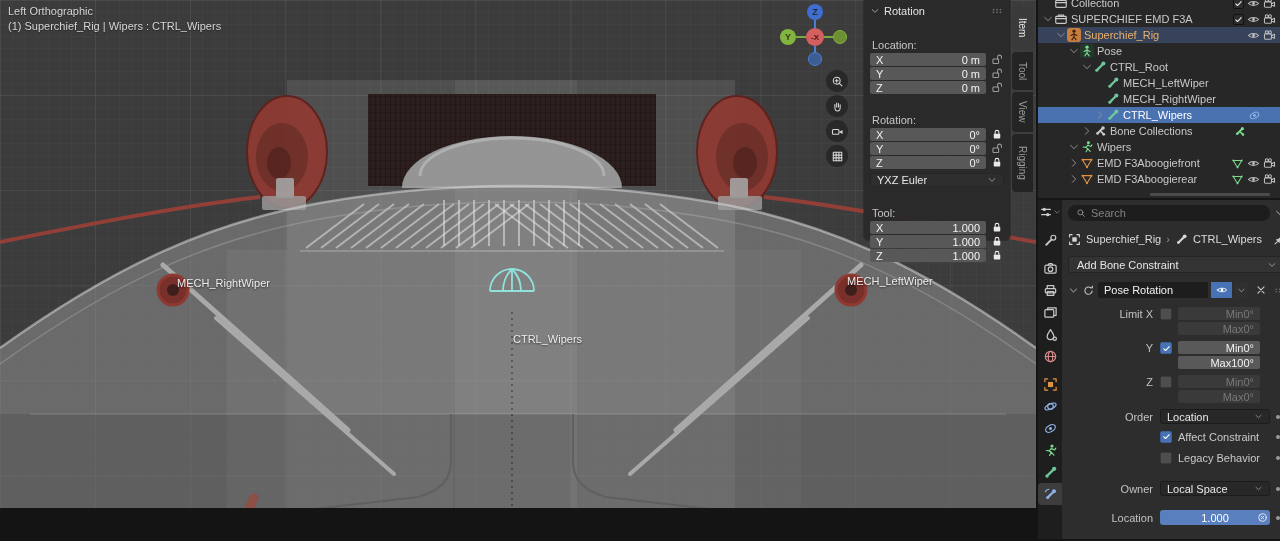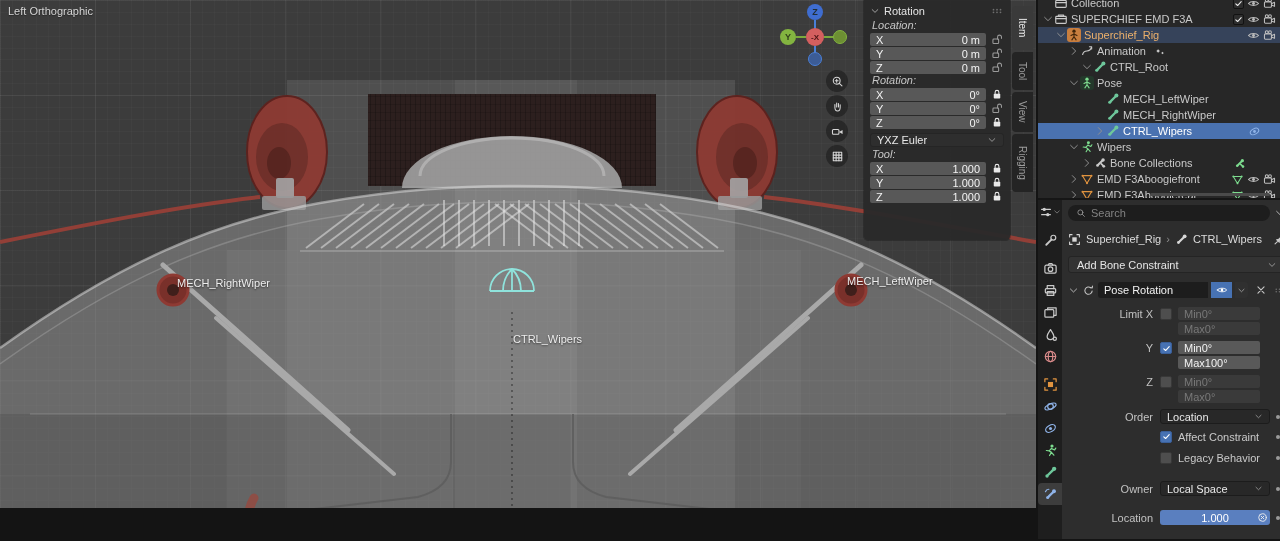--- a/index.html
+++ b/index.html
@@ -31,21 +31,21 @@
     font-weight:bold;font-size:9px;color:rgba(25,30,15,.8);}
   .vptool{position:absolute;left:826px;width:22px;height:22px;border-radius:50%;
     background:rgba(20,20,20,.5);color:#d8d8d8;display:flex;align-items:center;justify-content:center;}
   .vptool svg{width:13px;height:13px;}
 
   
   .npanel{position:absolute;left:864px;top:0;width:146px;height:240px;background:rgba(42,42,42,.96);
     border-radius:0 0 4px 4px;padding:3px 6px 6px 6px;color:#d0d0d0;box-shadow:0 0 0 1px rgba(0,0,0,.25);}
   .np-head{display:flex;align-items:center;height:16px;gap:4px;color:#e3e3e3;}
   .np-head .grip{margin-left:auto;color:#6f6f6f;}
-  .np-sec-label{color:#c6c6c6;margin:0 0 2px 2px;font-style:italic;}
+  .np-sec-label{color:#c6c6c6;margin:20px 0 2px 2px;}
   .np-group{display:flex;flex-direction:column;gap:1px;}
   .np-row{display:flex;align-items:center;gap:4px;}
   .nfield{flex:1;height:13px;background:#585858;border-radius:2px;display:flex;align-items:center;
     justify-content:space-between;padding:0 6px;color:#f3f3f3;}
   .nlock{width:14px;height:13px;display:flex;align-items:center;justify-content:center;}
   .np-mode{height:14px;background:#2e2e2e;border:1px solid #252525;border-radius:3px;margin:4px 0 1px 0;
     display:flex;align-items:center;padding:0 6px;color:#e8e8e8;}
   .np-mode .icn{margin-left:auto;width:10px;height:10px;color:#aaa;}
 
   
@@ -107,21 +107,21 @@
   .ceye .icn{width:12px;height:12px;}
   .cdd{width:13px;height:16px;background:#303030;border-radius:0 3px 3px 0;display:flex;align-items:center;justify-content:center;color:#b5b5b5;}
   .cdd .icn{width:9px;height:9px;}
   .cclose{width:14px;height:14px;color:#c6c6c6;margin-left:3px;}
   .cgrip{width:13px;height:13px;color:#6e6e6e;margin-left:2px;}
 
   .lgroup{display:flex;margin-bottom:6px;}
   .llabel{width:92px;text-align:right;padding-right:7px;color:#c2c2c2;line-height:14px;}
   .lcheck{width:18px;padding-top:1px;}
   .lfields{width:82px;display:flex;flex-direction:column;gap:2px;}
-  .lfield{height:13px;border-radius:2px;display:flex;align-items:center;justify-content:flex-start;padding:0 6px;}
+  .lfield{height:13px;border-radius:2px;display:flex;align-items:center;justify-content:flex-end;padding:0 6px;}
   .lfield.on{background:#595959;color:#f2f2f2;}
   .lfield.off{background:#3a3a3a;color:#787878;}
   .cb{width:12px;height:12px;border-radius:2px;background:#4e4e4e;border:1px solid #383838;
     display:inline-flex;align-items:center;justify-content:center;color:#fff;}
   .cb.on{background:#4772b3;border-color:#3a5f99;}
   .cb svg{width:9px;height:9px;}
 
   .prow{display:flex;align-items:center;height:15px;}
   .plabel{width:92px;text-align:right;padding-right:7px;color:#c2c2c2;}
   .pwidget{width:110px;display:flex;align-items:center;gap:6px;}
@@ -251,20 +251,21 @@
       <path d="M490,291 A22,22 0 0 1 534,291"></path>
       <path d="M490,291 H534"></path>
       <path d="M512,269 V291"></path>
       <path d="M512,269 C505,276 503,283 503,291"></path>
       <path d="M512,269 C519,276 521,283 521,291"></path>
     </g>
   </svg>
 
   <div class="vp-text">
     <div>Left Orthographic</div>
+    <div>(1) Superchief_Rig | Wipers : CTRL_Wipers</div>
   </div>
 
   <div class="vlabel" style="left:177px;top:277px">MECH_RightWiper</div>
   <div class="vlabel" style="left:847px;top:275px">MECH_LeftWiper</div>
   <div class="vlabel" style="left:513px;top:333px">CTRL_Wipers</div>
 
   <div class="gizmo">
     <div class="ln" style="left:38px;top:18px;width:2px;height:10px;background:#4a7fd6"></div>
     <div class="ln" style="left:38px;top:44px;width:2px;height:7px;background:#4a7fd6"></div>
     <div class="ln" style="left:20px;top:34px;width:10px;height:2px;background:#7aa93c"></div>
@@ -566,71 +567,48 @@
                 <rect x="1.8" y="6" width="8.6" height="6.5" rx="1.2"></rect>
                 <path d="M10.4,9.8 L14.2,11.5 V6.5 L10.4,8.2"></path>
               </svg>
             </span>
           </span>
         </div>
         <div class="orow">
           <span style="width: 26px; flex: 0 0 auto;"></span>
           <span class="icn ochev">
             <svg viewBox="0 0 16 16" fill="none" stroke="currentColor" stroke-width="1.3" stroke-linecap="round" stroke-linejoin="round">
-              <path d="M5.8,3.5 L10.2,8 L5.8,12.5"></path>
-            </svg>
-          </span>
-          <span class="icn c-gray">
-            <svg viewBox="0 0 16 16" fill="none" stroke="currentColor" stroke-width="1.3" stroke-linecap="round" stroke-linejoin="round">
-              <path d="M3,12 C5,4.5 11,11.5 13,4"></path>
-              <path d="M10.8,3.2 h2.5 v2.5"></path>
-            </svg>
-          </span>
-          <span class="olabel">Animation</span>
-          <span class="icn c-gray" style="margin-left: 6px;">
-            <svg viewBox="0 0 16 16" fill="none" stroke="currentColor" stroke-width="1.3" stroke-linecap="round" stroke-linejoin="round">
-              <path d="M5,8 l2,-2 2,2 -2,2 Z" fill="currentColor" stroke="none"></path>
-              <path d="M10.6,10.2 l1.4,-1.4 1.4,1.4 -1.4,1.4 Z" fill="currentColor" stroke="none"></path>
-            </svg>
-          </span>
+              <path d="M3.5,5.8 L8,10.2 L12.5,5.8"></path>
+            </svg>
+          </span>
+          <span class="icn badge-pose">
+            <svg viewBox="0 0 16 16" fill="none" stroke="currentColor" stroke-width="1.3" stroke-linecap="round" stroke-linejoin="round">
+              <circle cx="8" cy="3.6" r="1.9" fill="currentColor" stroke="none"></circle>
+              <path d="M8,6 V10 M8,6.8 L4.6,8.6 M8,6.8 L11.4,8.6 M8,10 L5.6,13.6 M8,10 L10.4,13.6"></path>
+            </svg>
+          </span>
+          <span class="olabel">Pose</span>
           <span class="osp"></span>
           <span class="oright"></span>
         </div>
         <div class="orow">
           <span style="width: 39px; flex: 0 0 auto;"></span>
           <span class="icn ochev">
             <svg viewBox="0 0 16 16" fill="none" stroke="currentColor" stroke-width="1.3" stroke-linecap="round" stroke-linejoin="round">
               <path d="M3.5,5.8 L8,10.2 L12.5,5.8"></path>
             </svg>
           </span>
           <span class="icn c-teal">
             <svg viewBox="0 0 16 16" fill="none" stroke="currentColor" stroke-width="1.3" stroke-linecap="round" stroke-linejoin="round">
               <circle cx="11.9" cy="4.1" r="2.3" fill="currentColor" stroke="none"></circle>
               <circle cx="4.3" cy="11.7" r="1.8" fill="currentColor" stroke="none"></circle>
               <path d="M10.6,5.4 L5.6,10.4" stroke-width="2.6"></path>
             </svg>
           </span>
           <span class="olabel">CTRL_Root</span>
-          <span class="osp"></span>
-          <span class="oright"></span>
-        </div>
-        <div class="orow">
-          <span style="width: 26px; flex: 0 0 auto;"></span>
-          <span class="icn ochev">
-            <svg viewBox="0 0 16 16" fill="none" stroke="currentColor" stroke-width="1.3" stroke-linecap="round" stroke-linejoin="round">
-              <path d="M3.5,5.8 L8,10.2 L12.5,5.8"></path>
-            </svg>
-          </span>
-          <span class="icn badge-pose">
-            <svg viewBox="0 0 16 16" fill="none" stroke="currentColor" stroke-width="1.3" stroke-linecap="round" stroke-linejoin="round">
-              <circle cx="8" cy="3.6" r="1.9" fill="currentColor" stroke="none"></circle>
-              <path d="M8,6 V10 M8,6.8 L4.6,8.6 M8,6.8 L11.4,8.6 M8,10 L5.6,13.6 M8,10 L10.4,13.6"></path>
-            </svg>
-          </span>
-          <span class="olabel">Pose</span>
           <span class="osp"></span>
           <span class="oright"></span>
         </div>
         <div class="orow">
           <span style="width: 52px; flex: 0 0 auto;"></span>
           <span style="width: 12px; flex: 0 0 auto;"></span>
           <span class="icn c-teal">
             <svg viewBox="0 0 16 16" fill="none" stroke="currentColor" stroke-width="1.3" stroke-linecap="round" stroke-linejoin="round">
               <circle cx="11.9" cy="4.1" r="2.3" fill="currentColor" stroke="none"></circle>
               <circle cx="4.3" cy="11.7" r="1.8" fill="currentColor" stroke="none"></circle>
@@ -673,37 +651,20 @@
           <span class="osp"></span>
           <span class="oright">
             <span class="icn c-blue">
               <svg viewBox="0 0 16 16" fill="none" stroke="currentColor" stroke-width="1.3" stroke-linecap="round" stroke-linejoin="round">
                 <ellipse cx="8" cy="8" rx="5.6" ry="3.4" transform="rotate(-30 8 8)"></ellipse>
                 <circle cx="8" cy="8" r="1.7" fill="currentColor" stroke="none"></circle>
               </svg>
             </span>
             <span style="width: 12px;"></span>
           </span>
-        </div>
-        <div class="orow">
-          <span style="width: 26px; flex: 0 0 auto;"></span>
-          <span class="icn ochev">
-            <svg viewBox="0 0 16 16" fill="none" stroke="currentColor" stroke-width="1.3" stroke-linecap="round" stroke-linejoin="round">
-              <path d="M3.5,5.8 L8,10.2 L12.5,5.8"></path>
-            </svg>
-          </span>
-          <span class="icn c-green">
-            <svg viewBox="0 0 16 16" fill="none" stroke="currentColor" stroke-width="1.3" stroke-linecap="round" stroke-linejoin="round">
-              <circle cx="9.6" cy="3.2" r="1.7" fill="currentColor" stroke="none"></circle>
-              <path d="M9.2,5.5 L6.6,8.4 L9,10 L7,13.4 M6.6,8.4 L3.6,8 M9.2,6 L12.4,7.4 L13.6,5.4 M9,10 L11.6,13"></path>
-            </svg>
-          </span>
-          <span class="olabel">Wipers</span>
-          <span class="osp"></span>
-          <span class="oright"></span>
         </div>
         <div class="orow">
           <span style="width: 39px; flex: 0 0 auto;"></span>
           <span class="icn ochev">
             <svg viewBox="0 0 16 16" fill="none" stroke="currentColor" stroke-width="1.3" stroke-linecap="round" stroke-linejoin="round">
               <path d="M5.8,3.5 L10.2,8 L5.8,12.5"></path>
             </svg>
           </span>
           <span class="icn c-gray">
             <svg viewBox="0 0 16 16" fill="none" stroke="currentColor" stroke-width="1.3" stroke-linecap="round" stroke-linejoin="round">
@@ -722,20 +683,37 @@
                 <circle cx="11.5" cy="4.5" r="2" fill="currentColor" stroke="none"></circle>
                 <path d="M10.3,5.7 L6.2,9.8" stroke-width="2.4"></path>
                 <circle cx="5.2" cy="10.8" r="1.6" fill="currentColor" stroke="none"></circle>
                 <circle cx="12.3" cy="11.8" r="1.6" fill="currentColor" stroke="none"></circle>
                 <path d="M11.3,10.8 L9.5,9" stroke-width="2"></path>
               </svg>
             </span>
             <span style="width: 12px;"></span>
             <span style="width: 12px;"></span>
           </span>
+        </div>
+        <div class="orow">
+          <span style="width: 26px; flex: 0 0 auto;"></span>
+          <span class="icn ochev">
+            <svg viewBox="0 0 16 16" fill="none" stroke="currentColor" stroke-width="1.3" stroke-linecap="round" stroke-linejoin="round">
+              <path d="M3.5,5.8 L8,10.2 L12.5,5.8"></path>
+            </svg>
+          </span>
+          <span class="icn c-green">
+            <svg viewBox="0 0 16 16" fill="none" stroke="currentColor" stroke-width="1.3" stroke-linecap="round" stroke-linejoin="round">
+              <circle cx="9.6" cy="3.2" r="1.7" fill="currentColor" stroke="none"></circle>
+              <path d="M9.2,5.5 L6.6,8.4 L9,10 L7,13.4 M6.6,8.4 L3.6,8 M9.2,6 L12.4,7.4 L13.6,5.4 M9,10 L11.6,13"></path>
+            </svg>
+          </span>
+          <span class="olabel">Wipers</span>
+          <span class="osp"></span>
+          <span class="oright"></span>
         </div>
         <div class="orow">
           <span style="width: 26px; flex: 0 0 auto;"></span>
           <span class="icn ochev">
             <svg viewBox="0 0 16 16" fill="none" stroke="currentColor" stroke-width="1.3" stroke-linecap="round" stroke-linejoin="round">
               <path d="M5.8,3.5 L10.2,8 L5.8,12.5"></path>
             </svg>
           </span>
           <span class="icn c-orange">
             <svg viewBox="0 0 16 16" fill="none" stroke="currentColor" stroke-width="1.3" stroke-linecap="round" stroke-linejoin="round">

